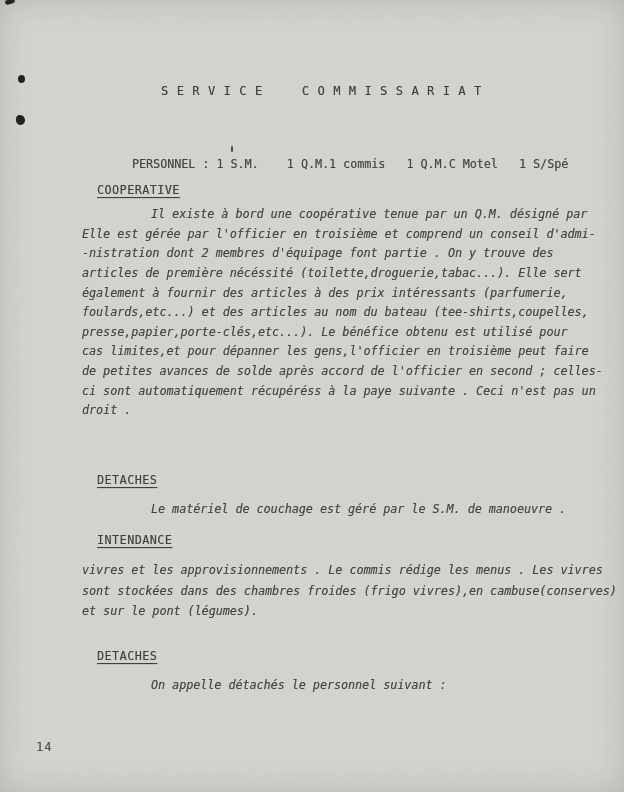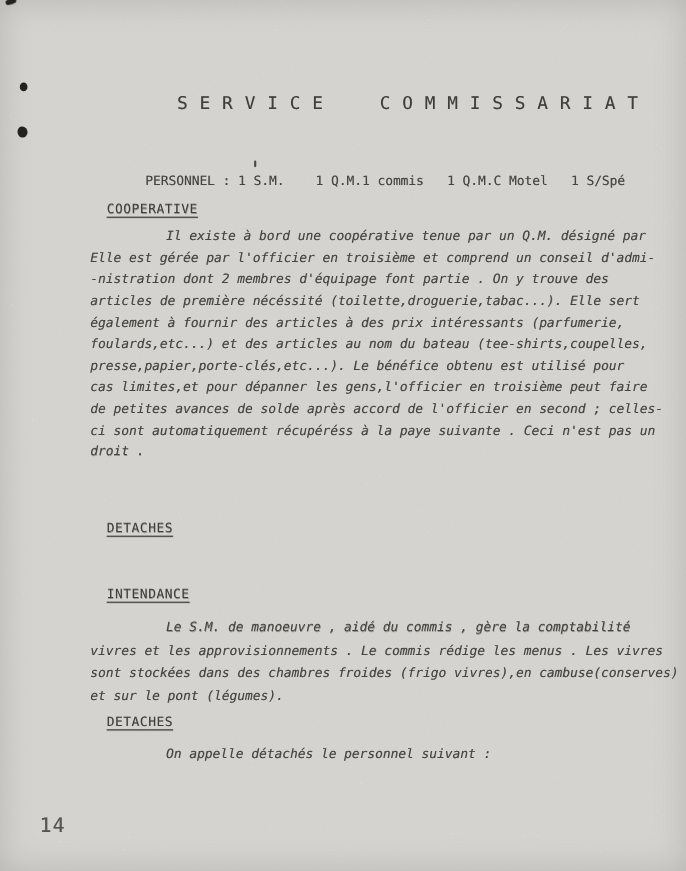--- a/index.html
+++ b/index.html
@@ -9,33 +9,33 @@
     background:#e9e8e4;
     overflow:hidden;
     font-family:"DejaVu Sans Mono","Liberation Mono",monospace;
     font-size:11.7px;
     color:#45443f;
     box-shadow:inset 0 0 28px rgba(108,106,98,0.25);
     filter:blur(0.2px);
   }
   .noise{position:absolute;left:0;top:0;pointer-events:none;}
   .txt{white-space:pre;text-shadow:0.3px 0.3px 0.6px rgba(70,68,60,0.45);}
-  .title{position:absolute;left:161px;top:84px;font-size:16px;letter-spacing:0.6px;color:#3f3e39;}
+  .title{position:absolute;left:161px;top:84px;font-size:12px;letter-spacing:0.6px;color:#3f3e39;}
   .personnel{position:absolute;left:132px;top:157px;}
   .heading{
     position:absolute;left:97px;
     text-decoration:underline;text-underline-offset:3px;
     letter-spacing:0.5px;color:#403f3a;
   }
   .para{position:absolute;left:82px;}
   .line{white-space:pre;height:19.65px;line-height:19.65px;text-shadow:0.3px 0.3px 0.6px rgba(70,68,60,0.45);font-style:italic;}
   .para.wide .line{height:20.6px;line-height:20.6px;}
   .indent{padding-left:69px;}
   .dbl{font-weight:bold;text-shadow:0.6px 0 0 currentColor,0.3px 0.3px 0.6px rgba(60,58,52,0.6);}
-  .pagenum{position:absolute;left:36px;top:740px;font-size:18px;color:#55544e;letter-spacing:1px;}
+  .pagenum{position:absolute;left:36px;top:740px;font-size:12px;color:#55544e;letter-spacing:1px;}
   .mark{position:absolute;background:#23221f;border-radius:50%;filter:blur(0.4px);}
   .mark-corner{left:5px;top:-1px;width:10px;height:5px;border-radius:40% 60% 50% 50%;transform:rotate(-18deg);}
   .mark-dot1{left:18px;top:75px;width:7px;height:8px;}
   .mark-dot2{left:16px;top:115px;width:9px;height:10px;border-radius:45% 55% 50% 50%;}
   .mark-stray{left:231px;top:146px;width:2px;height:6px;border-radius:1px;background:#4a4944;filter:blur(0.2px);}
 </style>
 </head>
 <body>
 
 <div class="page">
@@ -66,24 +66,26 @@
     <div class="line">également à fournir des articles à des prix intéressants (parfumerie,</div>
     <div class="line">foulards,etc...) et des articles au nom du bateau (tee-shirts,coupelles,</div>
     <div class="line">presse,papier,porte-clés,etc...). Le bénéfice obtenu est utilisé pour</div>
     <div class="line">cas limites,et pour dépanner les gens,l'officier en troisième peut faire</div>
     <div class="line">de petites avances de solde après accord de l'officier en second ; celles-</div>
     <div class="line">ci sont automatiquement récupéréss à la paye suivante . Ceci n'est pas un</div>
     <div class="line">droit .</div>
   </div>
 
   <div class="heading txt" style="top:473px">DETACHES</div>
+  <div class="para" style="top:500px">
+    <div class="line indent">Le matériel de couchage est géré par le S.M. de manoeuvre .</div>
+  </div>
 
   <div class="heading txt" style="top:533px">INTENDANCE</div>
   <div class="para wide" style="top:560px">
-    <div class="line indent">Le S.M. de manoeuvre , aidé du commis , gère la comptabilité</div>
     <div class="line">vivres et les approvisionnements . Le commis rédige les menus . Les vivres</div>
     <div class="line">sont stockées dans des chambres froides (frigo vivres),en cambuse(conserves)</div>
     <div class="line">et sur le pont (légumes).</div>
   </div>
 
   <div class="heading txt" style="top:649px">DETACHES</div>
   <div class="para" style="top:676px">
     <div class="line indent">On appelle détachés le personnel suivant :</div>
   </div>
 

